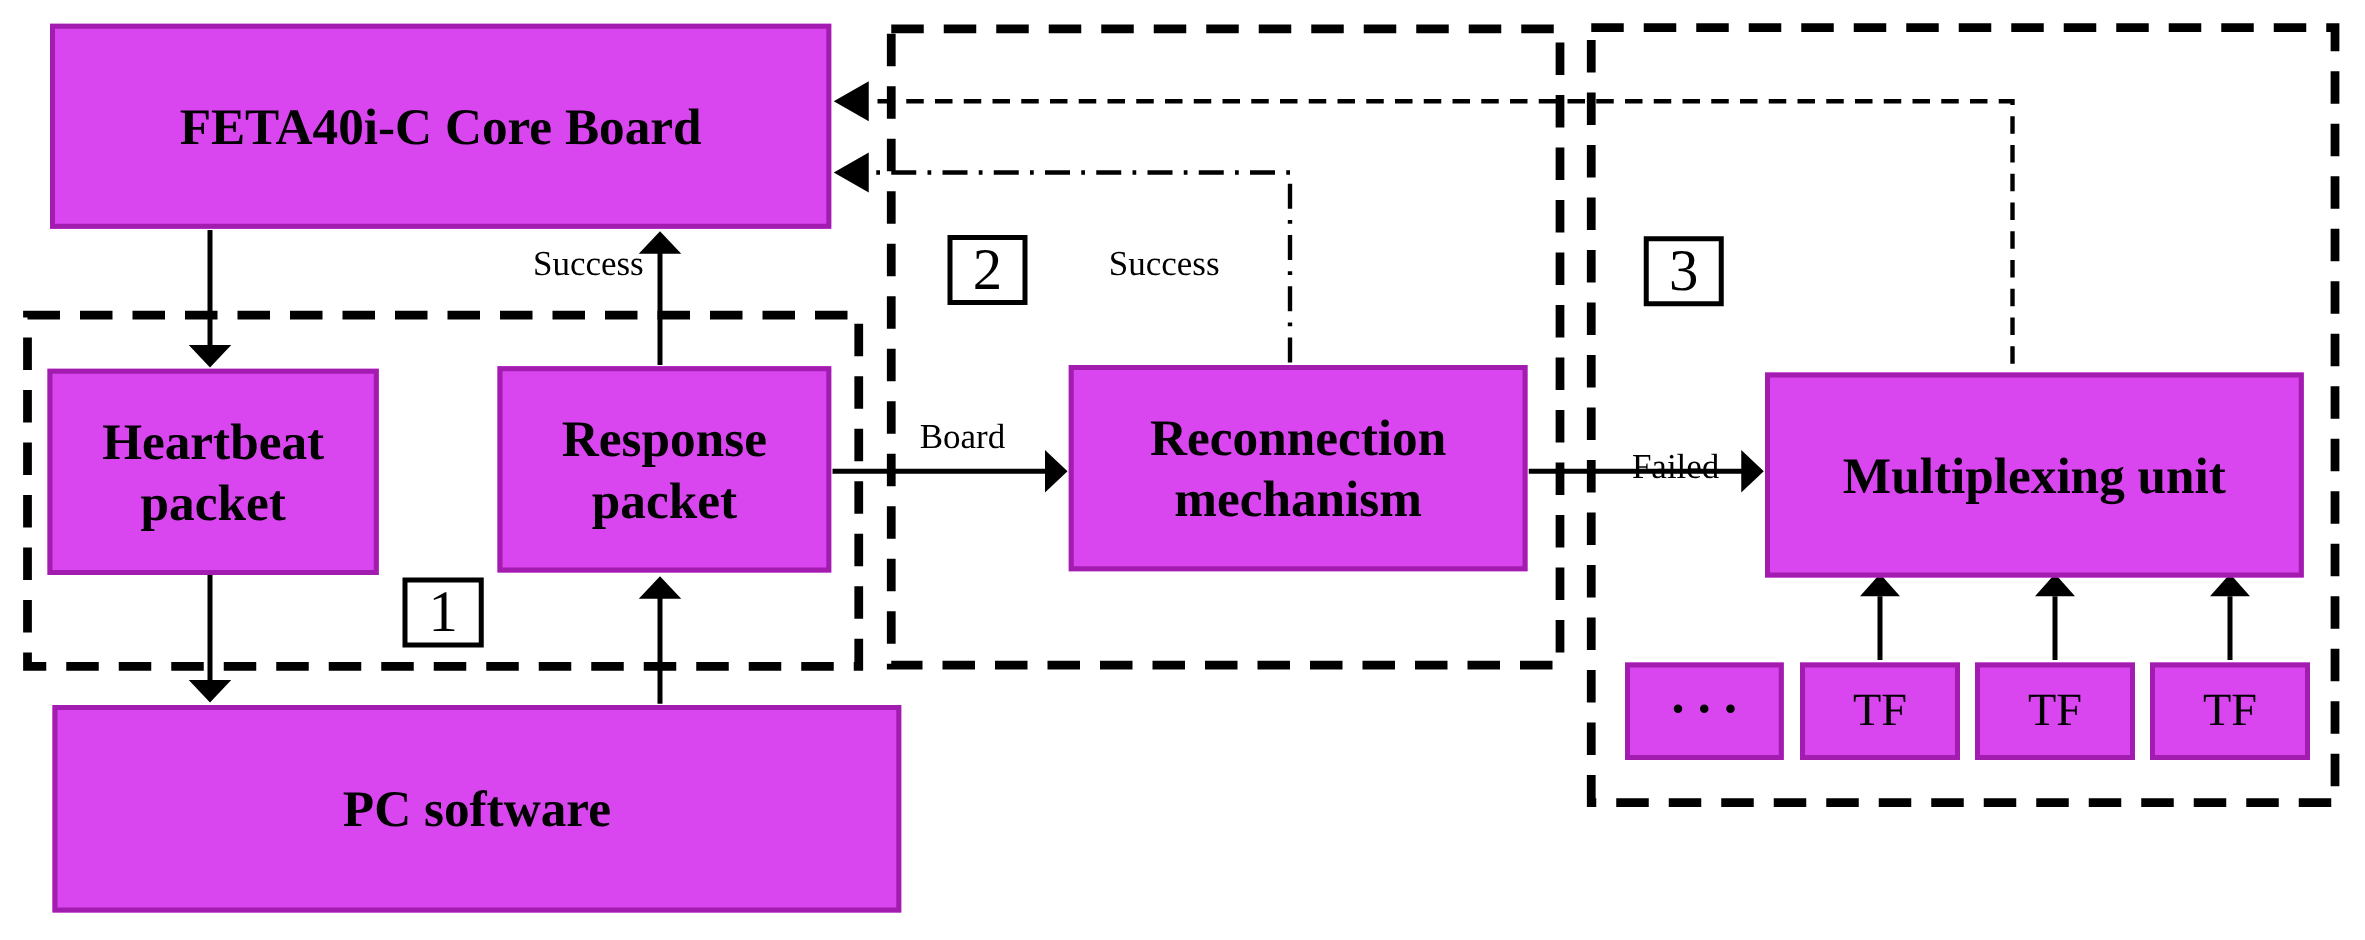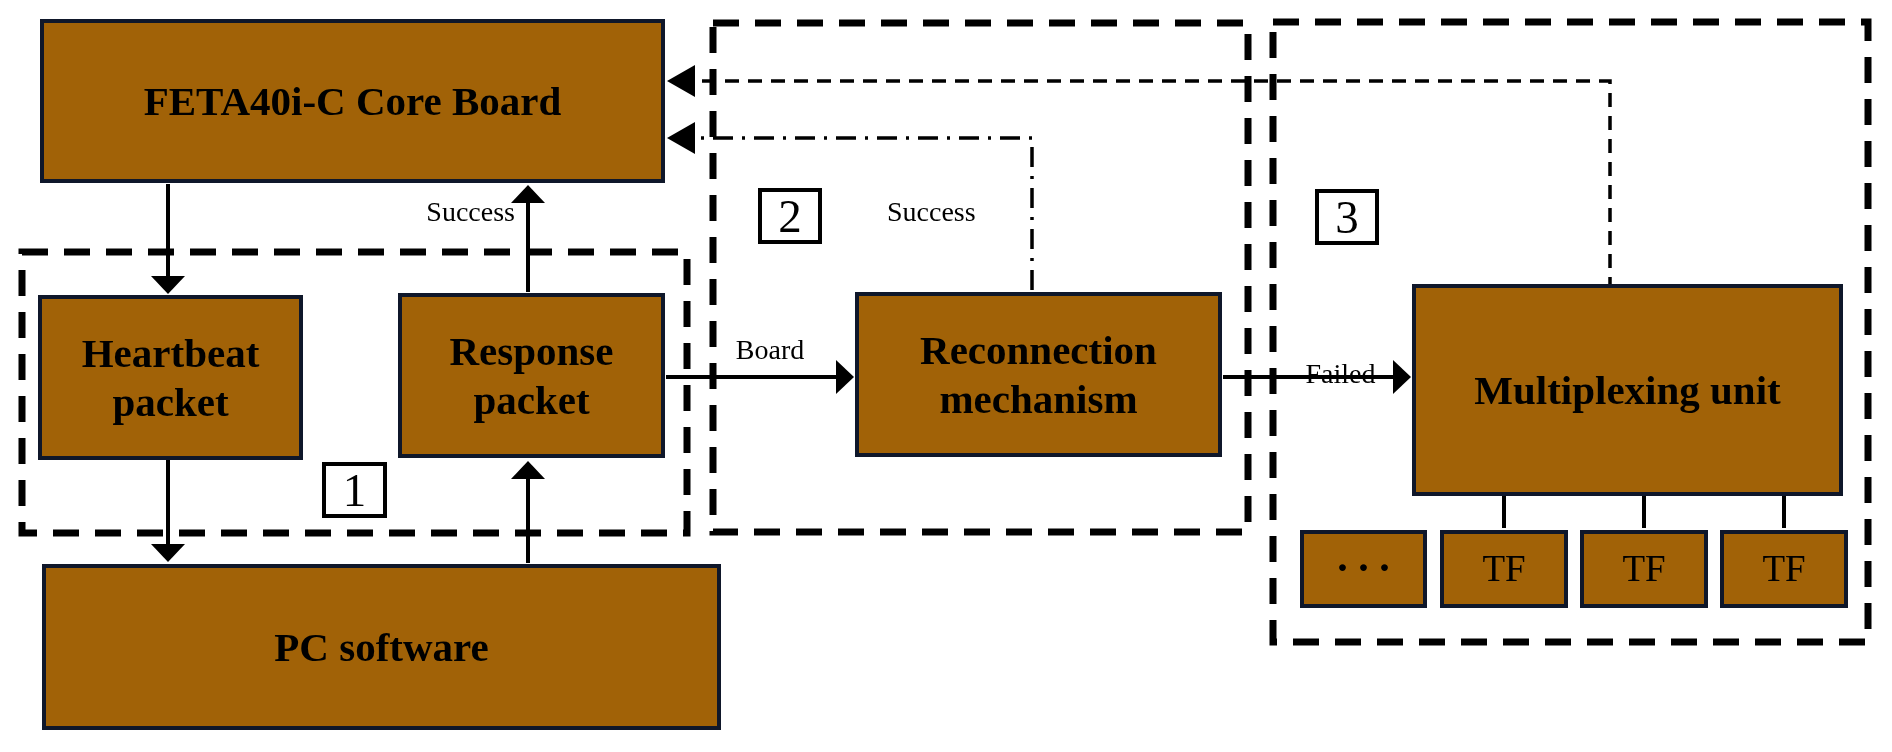--- a/index.html
+++ b/index.html
@@ -7,22 +7,22 @@
     position:relative;
     width:1892px;height:752px;
     background:#ffffff;
     font-family:"Liberation Serif","DejaVu Serif",serif;
     color:#000;
     overflow:hidden;
   }
   #wires{position:absolute;left:0;top:0;width:1892px;height:752px;}
   .node{
     position:absolute;
-    border:4px solid #0f172a;
-    background:#a16207;
+    border:4px solid #a21caf;
+    background:#d946ef;
     display:flex;align-items:center;justify-content:center;
     text-align:center;
     font-weight:bold;
     font-size:41px;
     line-height:1.18;
     box-sizing:border-box;
   }
   .small{font-weight:normal;font-size:37px;}
   .dots{font-weight:bold;font-size:42px;letter-spacing:7px;text-indent:7px;}
   .badge{
@@ -113,21 +113,21 @@
   <div class="node" style="left:40px;top:19px;width:625px;height:164px;">FETA40i-C Core Board</div>
 
   <div class="node" style="left:38px;top:295px;width:265px;height:165px;padding:0 35px;">Heartbeat packet</div>
 
   <div class="node" style="left:398px;top:293px;width:267px;height:165px;padding:0 20px;text-align:center;">Response packet</div>
 
   <div class="node" style="left:42px;top:564px;width:679px;height:166px;">PC software</div>
 
   <div class="node" style="left:855px;top:292px;width:367px;height:165px;padding:0 30px;">Reconnection mechanism</div>
 
-  <div class="node" style="left:1412px;top:284px;width:431px;height:212px;">Multiplexing unit</div>
+  <div class="node" style="left:1412px;top:298px;width:431px;height:164px;">Multiplexing unit</div>
 
   <div class="node dots" style="left:1300px;top:530px;width:127px;height:78px;">···</div>
 
   <div class="node small" style="left:1440px;top:530px;width:128px;height:78px;">TF</div>
 
   <div class="node small" style="left:1580px;top:530px;width:128px;height:78px;">TF</div>
 
   <div class="node small" style="left:1720px;top:530px;width:128px;height:78px;">TF</div>
 
   <div class="badge" style="left:322px;top:462px;width:65px;height:56px;">1</div>

